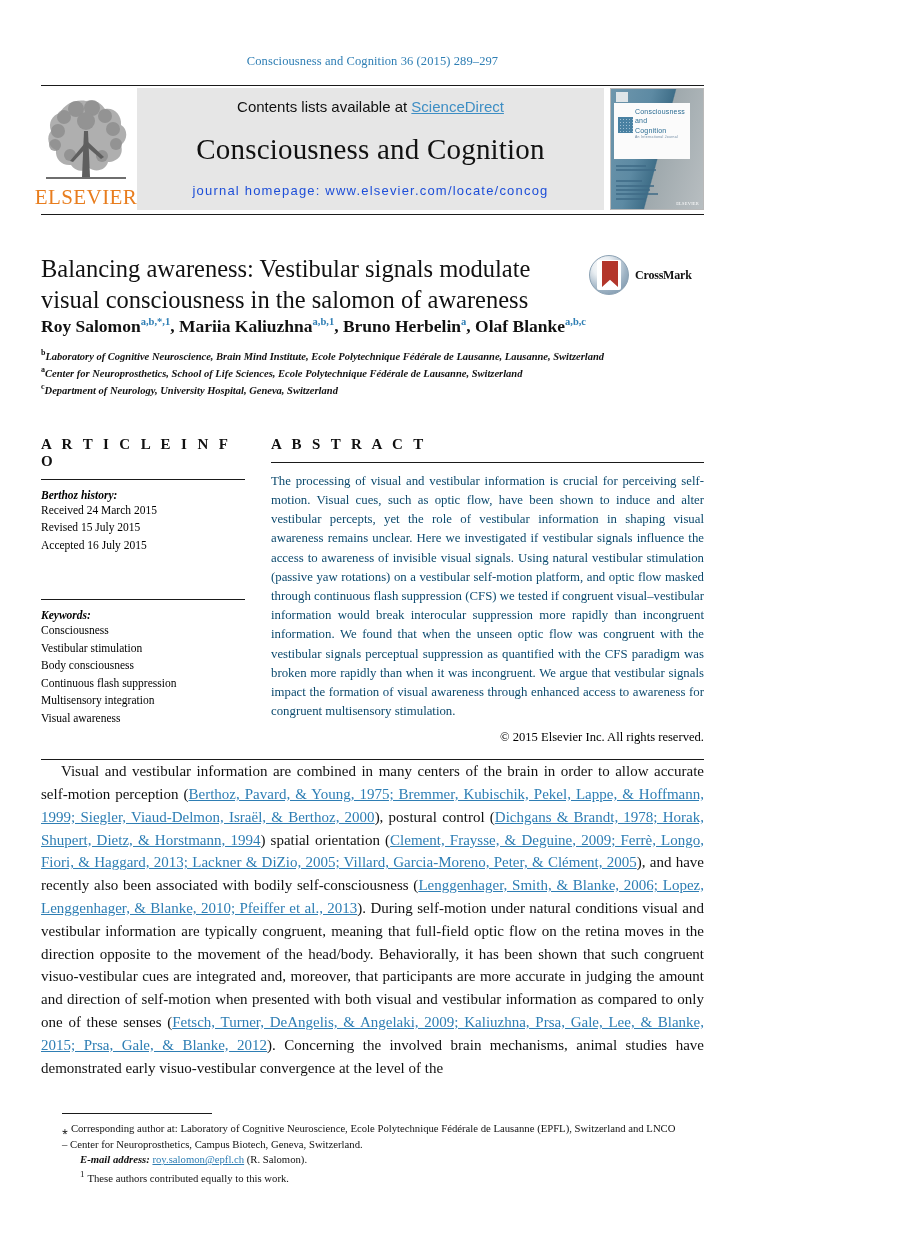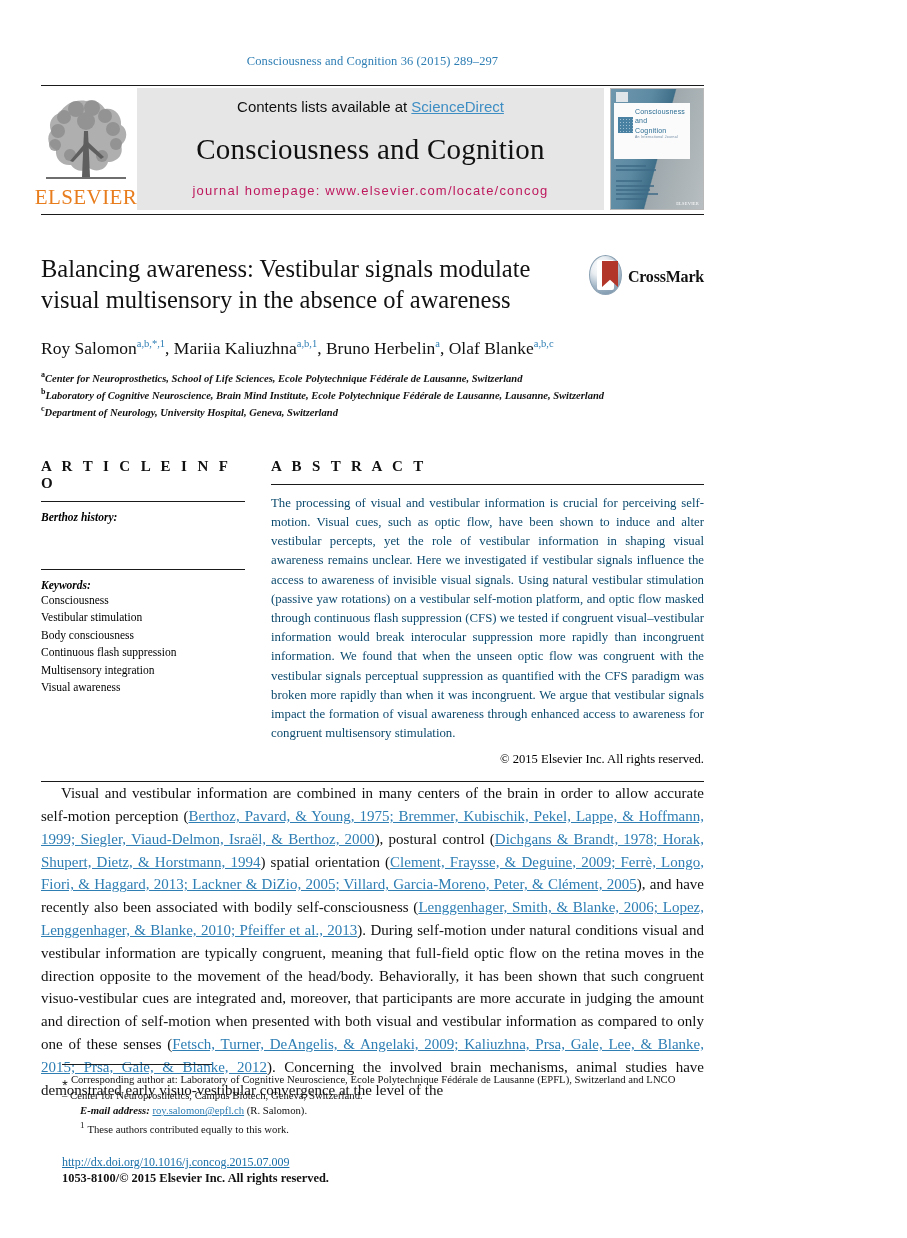--- a/index.html
+++ b/index.html
@@ -85,21 +85,21 @@
   .sd-link { color: #3e8ec4; }
   .journal-name {
     font-family: "Liberation Serif", serif;
     font-size: 29px;
     color: #111;
     letter-spacing: .2px;
   }
   .homepage-line {
     font-family: "Liberation Sans", sans-serif;
     font-size: 13px;
-    color: #be185d;
+    color: #1d4ed8;
     letter-spacing: 1.2px;
   }
 
   .cover-thumb {
     flex: 0 0 94px;
     width: 94px;
     height: 122px;
     position: relative;
     border: 1px solid #b9b9b9;
     box-sizing: border-box;
@@ -209,32 +209,32 @@
   .cm-ribbon {
     position: absolute;
     left: 12px; top: 5px;
     width: 16px; height: 26px;
     background: #b3362b;
     clip-path: polygon(0 0, 100% 0, 100% 100%, 50% 72%, 0 100%);
   }
   .cm-text {
     font-family: "Liberation Serif", serif;
     font-weight: bold;
-    font-size: 16px;
+    font-size: 12px;
     color: #111;
     letter-spacing: -.2px;
     padding-top: 13px;
   }
 
   
   .authors {
     font-family: "Liberation Serif", serif;
     font-size: 17.5px;
-    margin-top: 22px;
-    color: #111;
+    color: #111;
+    font-weight: bold;
   }
   .authors sup {
     color: #2e7eb4;
     font-size: 10.5px;
     vertical-align: super;
   }
   .affils {
     margin-top: 10px;
     font-family: "Liberation Serif", serif;
     font-style: italic;
@@ -425,43 +425,48 @@
         <i style="width:0;height:4px;background:transparent"></i>
         <i style="width:24px"></i>
       </div>
       <div class="cover-els">ELSEVIER</div>
     </div>
   </div>
   <div class="rule-under-masthead"></div>
 
   <div class="title-block">
     <div class="title-col">
-      <h1 class="article-title">Balancing awareness: Vestibular signals modulate visual multisensory in the absence of awareness</h1>
+      <h1 class="article-title">Balancing awareness: Vestibular signals modulate visual consciousness in the salomon of awareness</h1>
     </div>
     <div class="crossmark">
       <div class="cm-badge">
         <div class="cm-inner"></div>
         <div class="cm-ribbon"></div>
       </div>
       <div class="cm-text">CrossMark</div>
     </div>
   </div>
 
   <div class="authors"><span>Roy Salomon</span><sup>a,b,*,1</sup>, <span>Mariia Kaliuzhna</span><sup>a,b,1</sup>, <span>Bruno Herbelin</span><sup>a</sup>, <span>Olaf Blanke</span><sup>a,b,c</sup></div>
   <div class="affils">
+      <div><sup>b</sup><span>Laboratory of Cognitive Neuroscience, Brain Mind Institute, Ecole Polytechnique Fédérale de Lausanne, Lausanne, Switzerland</span></div>
       <div><sup>a</sup><span>Center for Neuroprosthetics, School of Life Sciences, Ecole Polytechnique Fédérale de Lausanne, Switzerland</span></div>
-      <div><sup>b</sup><span>Laboratory of Cognitive Neuroscience, Brain Mind Institute, Ecole Polytechnique Fédérale de Lausanne, Lausanne, Switzerland</span></div>
       <div><sup>c</sup><span>Department of Neurology, University Hospital, Geneva, Switzerland</span></div>
     </div>
 
   <div class="info-abstract">
     <div class="info-col">
       <div class="sec-head">A R T I C L E   I N F O</div>
       <div class="thin-rule"></div>
       <div class="info-label">Berthoz history:</div>
+      <div id="history-list">
+          <div class="info-line">Received 24 March 2015</div>
+          <div class="info-line">Revised 15 July 2015</div>
+          <div class="info-line">Accepted 16 July 2015</div>
+        </div>
       <div class="kw-gap"></div>
       <div class="thin-rule"></div>
       <div class="info-label">Keywords:</div>
       <div id="keywords-list">
           <div class="info-line">Consciousness</div>
           <div class="info-line">Vestibular stimulation</div>
           <div class="info-line">Body consciousness</div>
           <div class="info-line">Continuous flash suppression</div>
           <div class="info-line">Multisensory integration</div>
           <div class="info-line">Visual awareness</div>
@@ -487,19 +492,15 @@
     </div>
     <div class="footnote fn-indent">
       <span class="fn-italic">E-mail address:</span>
       <a class="mail-link" href="#">roy.salomon@epfl.ch</a>
       <span>(R. Salomon).</span>
     </div>
     <div class="footnote fn-indent">
       <sup class="marker">1</sup><span>These authors contributed equally to this work.</span>
     </div>
 
-    <div class="doi-block">
-      <a class="doi-link" href="#">http://dx.doi.org/10.1016/j.concog.2015.07.009</a>
-      <div class="issn-line">1053-8100/© 2015 Elsevier Inc. All rights reserved.</div>
-    </div>
   </div>
 
 </div>
 
 </body></html>

